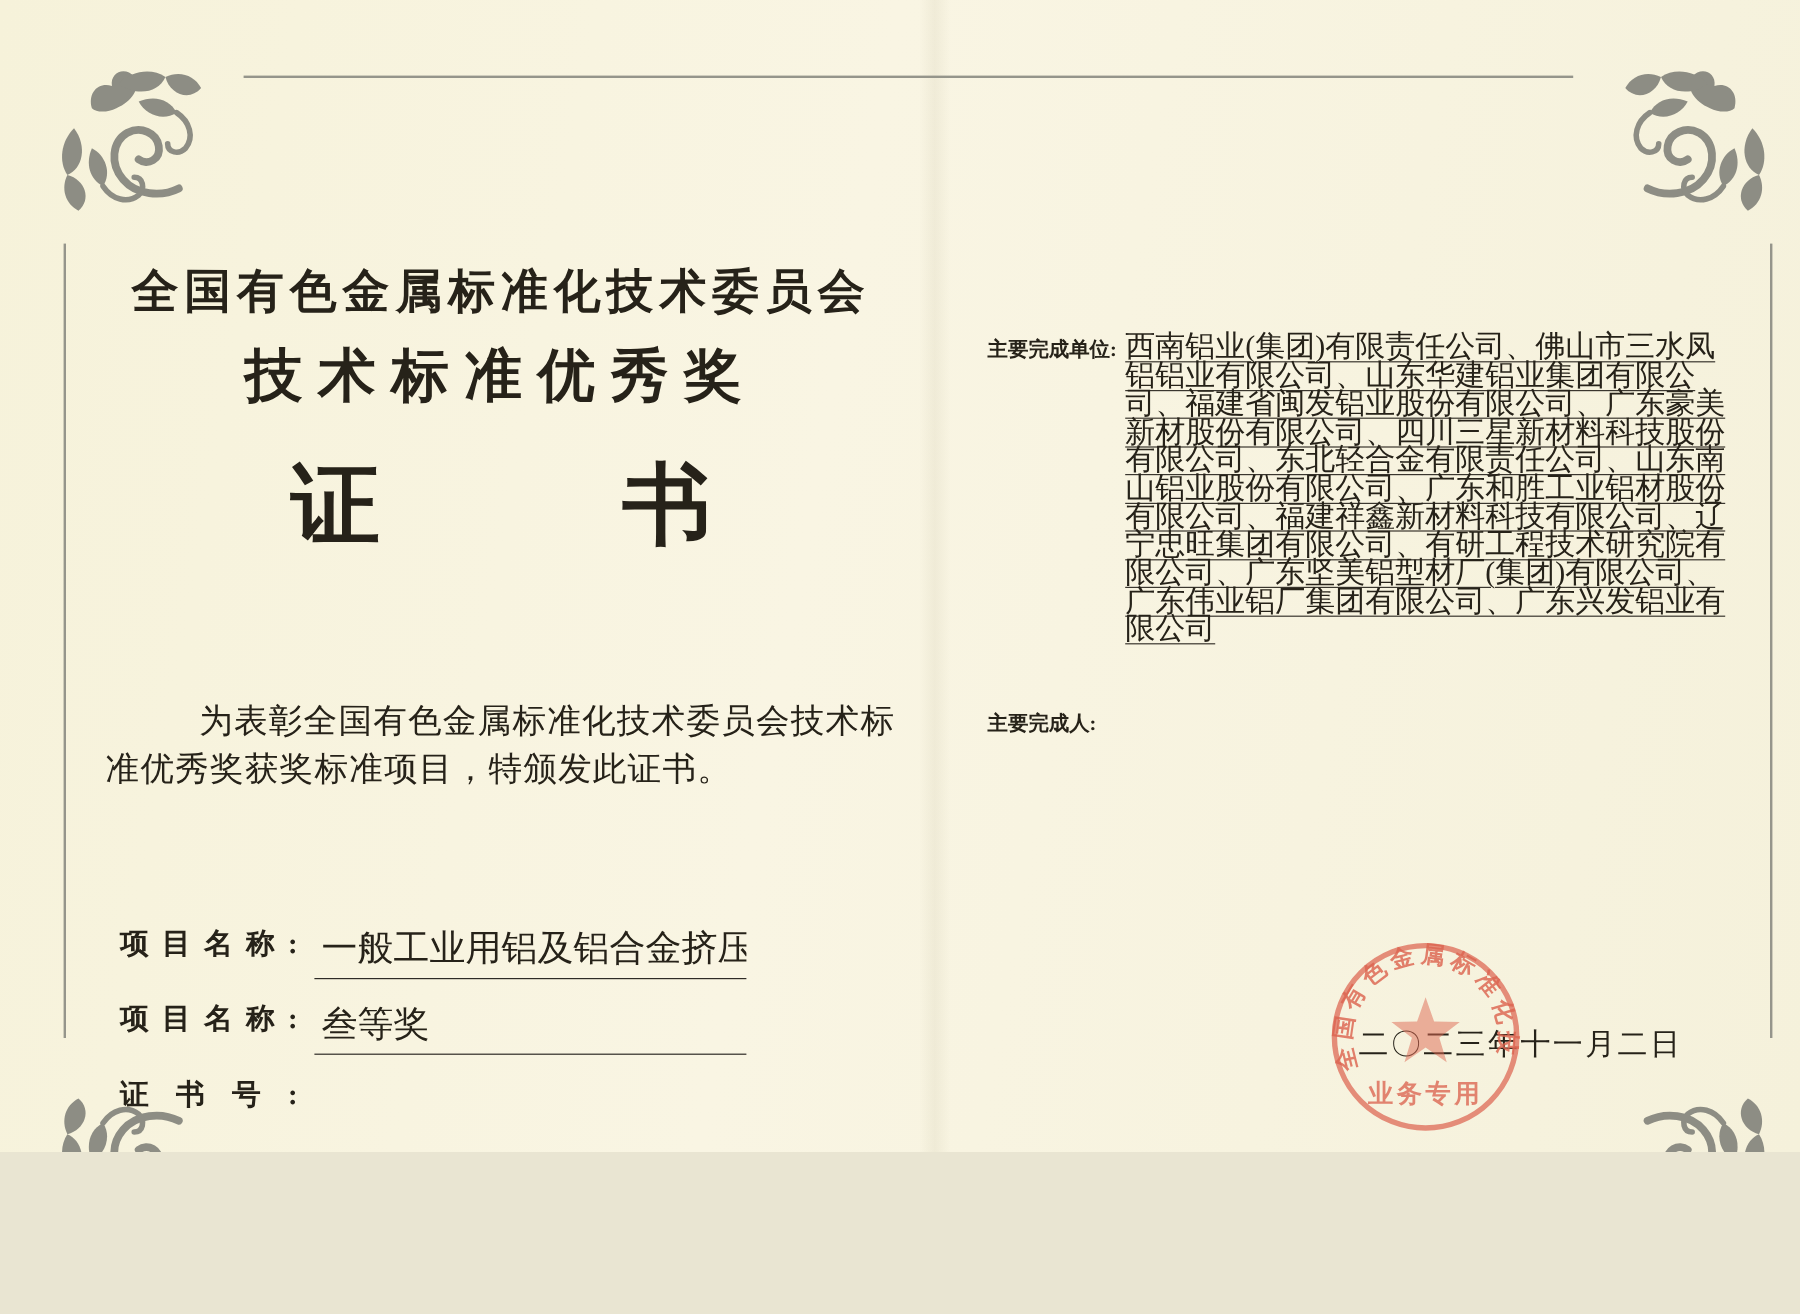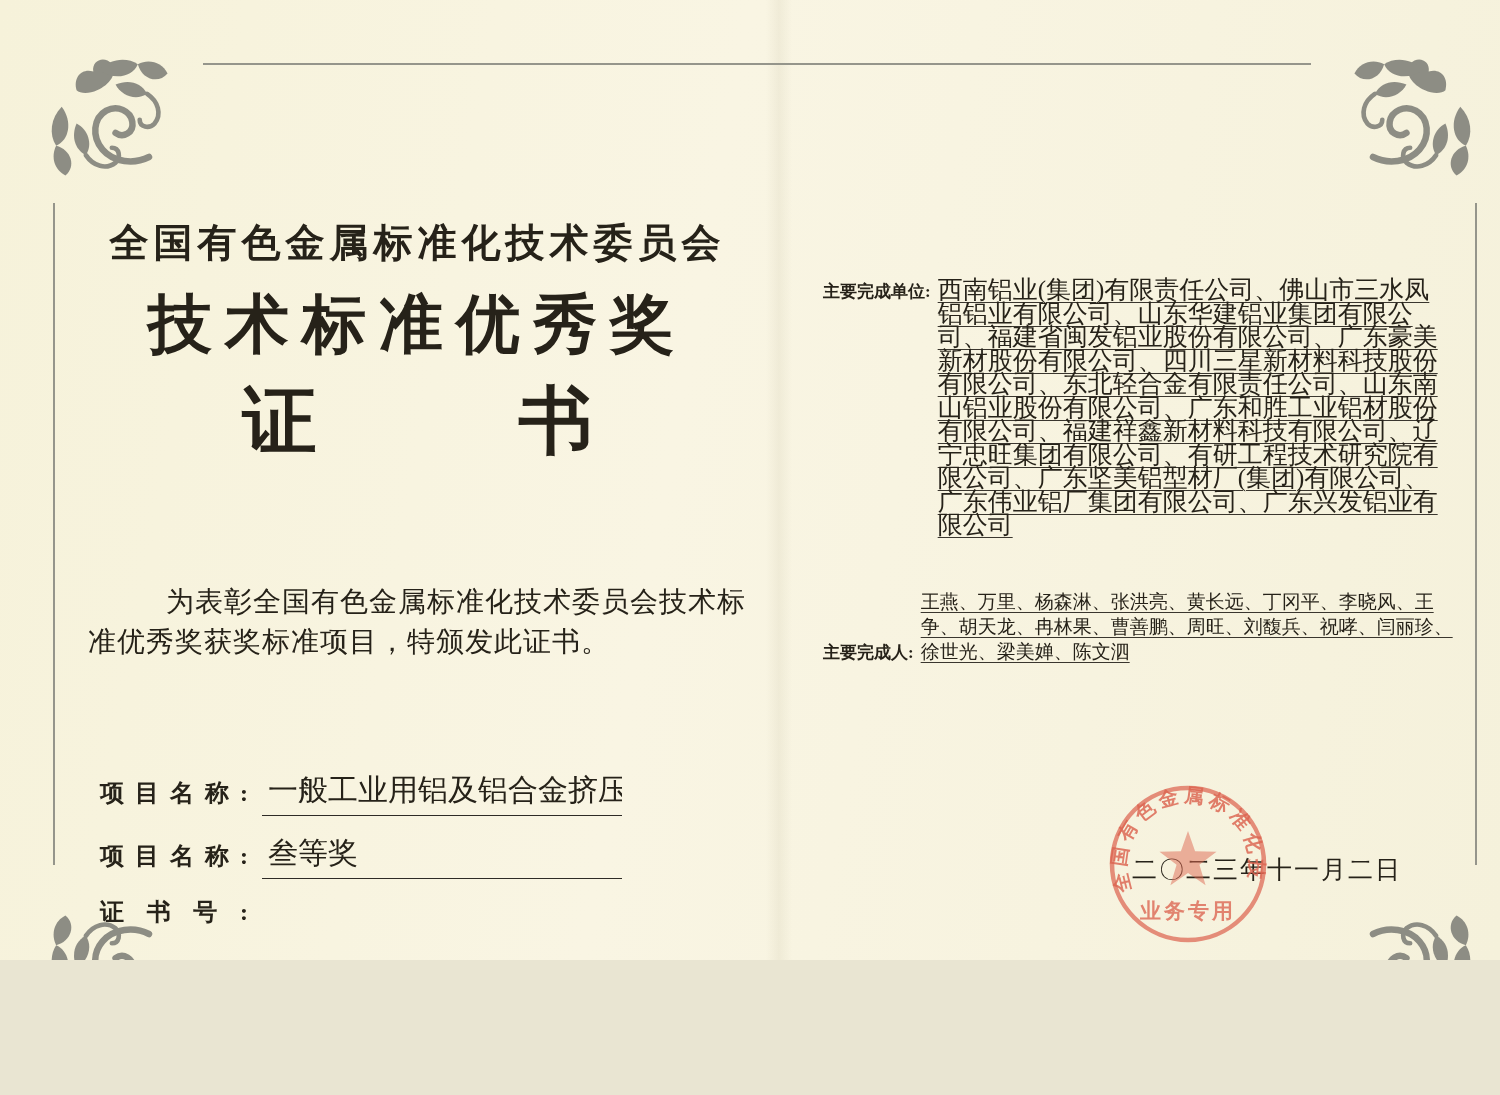--- a/index.html
+++ b/index.html
@@ -29,33 +29,33 @@
   .corner.tr { left:1347px; top:53px;  transform:scaleX(-1); }
   .corner.bl { left:45px;   top:908px; transform:scaleY(-1); }
   .corner.br { left:1347px; top:908px; transform:scale(-1,-1); }
 
   .title-committee {
     position:absolute; left:90px; top:216px; width:655px;
     text-align:center; font-size:39px; font-weight:700; letter-spacing:5px;
   }
   .title-award {
     position:absolute; left:90px; top:281px; width:655px;
-    text-align:center; font-size:64px; font-weight:700; letter-spacing:13px;
+    text-align:center; font-size:48px; font-weight:700; letter-spacing:13px;
   }
   .title-cert {
     position:absolute; left:90px; top:372px; width:655px;
     display:flex; justify-content:center; gap:202px;
     font-size:74px; font-weight:700;
   }
   .citation {
     position:absolute; left:88px; top:582px; width:662px;
     font-size:28px; line-height:40px; letter-spacing:1px; text-indent:78px;
   }
   .fields { position:absolute; left:100px; top:770px; width:522px; }
-  .field-row { display:flex; align-items:center; margin-bottom:17px; }
+  .field-row { display:flex; align-items:flex-start; margin-bottom:17px; }
   .field-label {
     flex:none; width:148px; font-size:24px; font-weight:600;
     text-align:justify; text-align-last:justify;
   }
   .field-value {
     flex:1; margin-left:14px; border-bottom:1.6px solid #2e2b26;
     font-size:30px; padding:0 4px 4px 6px; white-space:nowrap; overflow:hidden;
   }
   .units-row, .persons-row { position:absolute; left:823px; display:flex; align-items:flex-start; }
   .units-row   { top:242px; width:630px;margin-top:36px; }
@@ -142,21 +142,20 @@
     </div>
   </div>
 
   <div class="units-row">
     <span class="side-label">主要完成单位:</span>
     <span class="side-text units-text">西南铝业(集团)有限责任公司、佛山市三水凤铝铝业有限公司、山东华建铝业集团有限公司、福建省闽发铝业股份有限公司、广东豪美新材股份有限公司、四川三星新材料科技股份有限公司、东北轻合金有限责任公司、山东南山铝业股份有限公司、广东和胜工业铝材股份有限公司、福建祥鑫新材料科技有限公司、辽宁忠旺集团有限公司、有研工程技术研究院有限公司、广东坚美铝型材厂(集团)有限公司、广东伟业铝厂集团有限公司、广东兴发铝业有限公司</span>
   </div>
 
   <div class="persons-row">
     <span class="side-label">主要完成人:</span>
-    <span class="side-text persons-text">王燕、万里、杨森淋、张洪亮、黄长远、丁冈平、李晓风、王争、胡天龙、冉林果、曹善鹏、周旺、刘馥兵、祝哮、闫丽珍、徐世光、梁美婵、陈文泗</span>
   </div>
 
   <div class="date">二〇二三年十一月二日</div>
 
   <svg class="seal" viewBox="0 0 170 170">
     <circle cx="85" cy="85" r="76" fill="none" stroke="#dc6450" stroke-width="4.5" opacity="0.72"></circle>
     <path id="sealArc" d="M28.8 111.2 A62 62 0 1 1 141.2 111.2" fill="none"></path>
     <text font-size="19.5" fill="#dc6450" opacity="0.82" letter-spacing="4.5">
       <textPath href="#sealArc">全国有色金属标准化技术委员会</textPath>
     </text>

